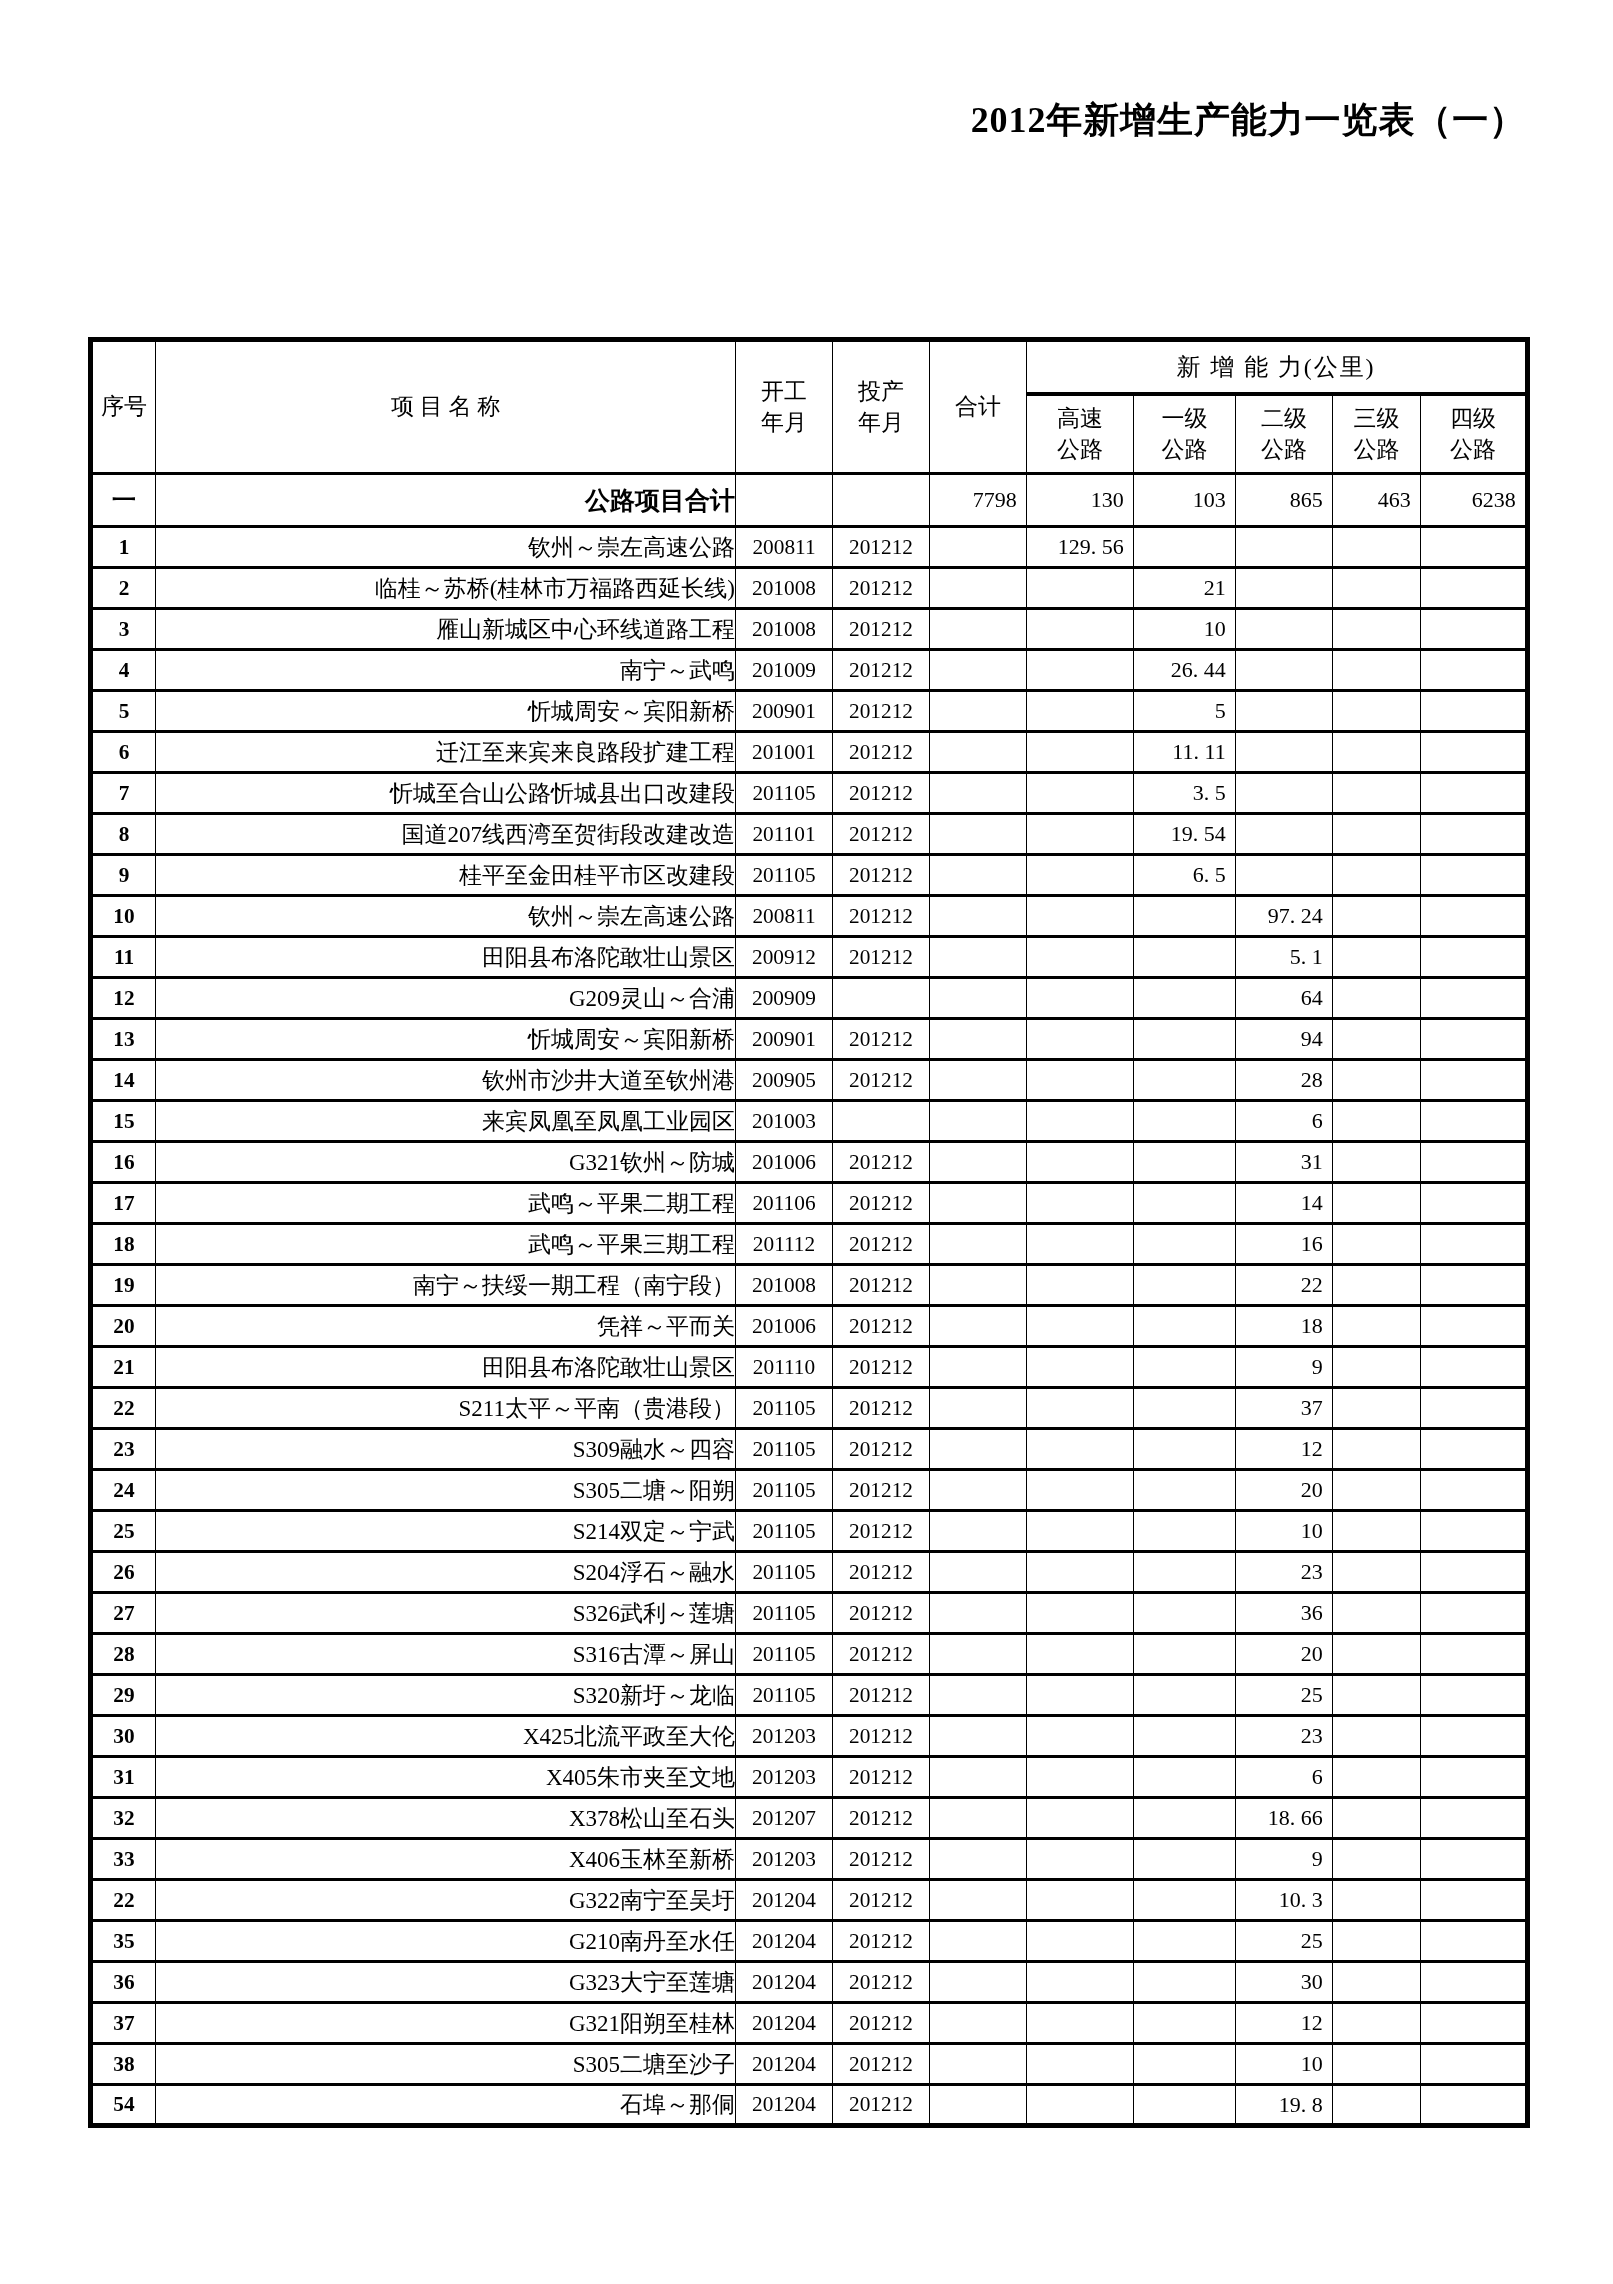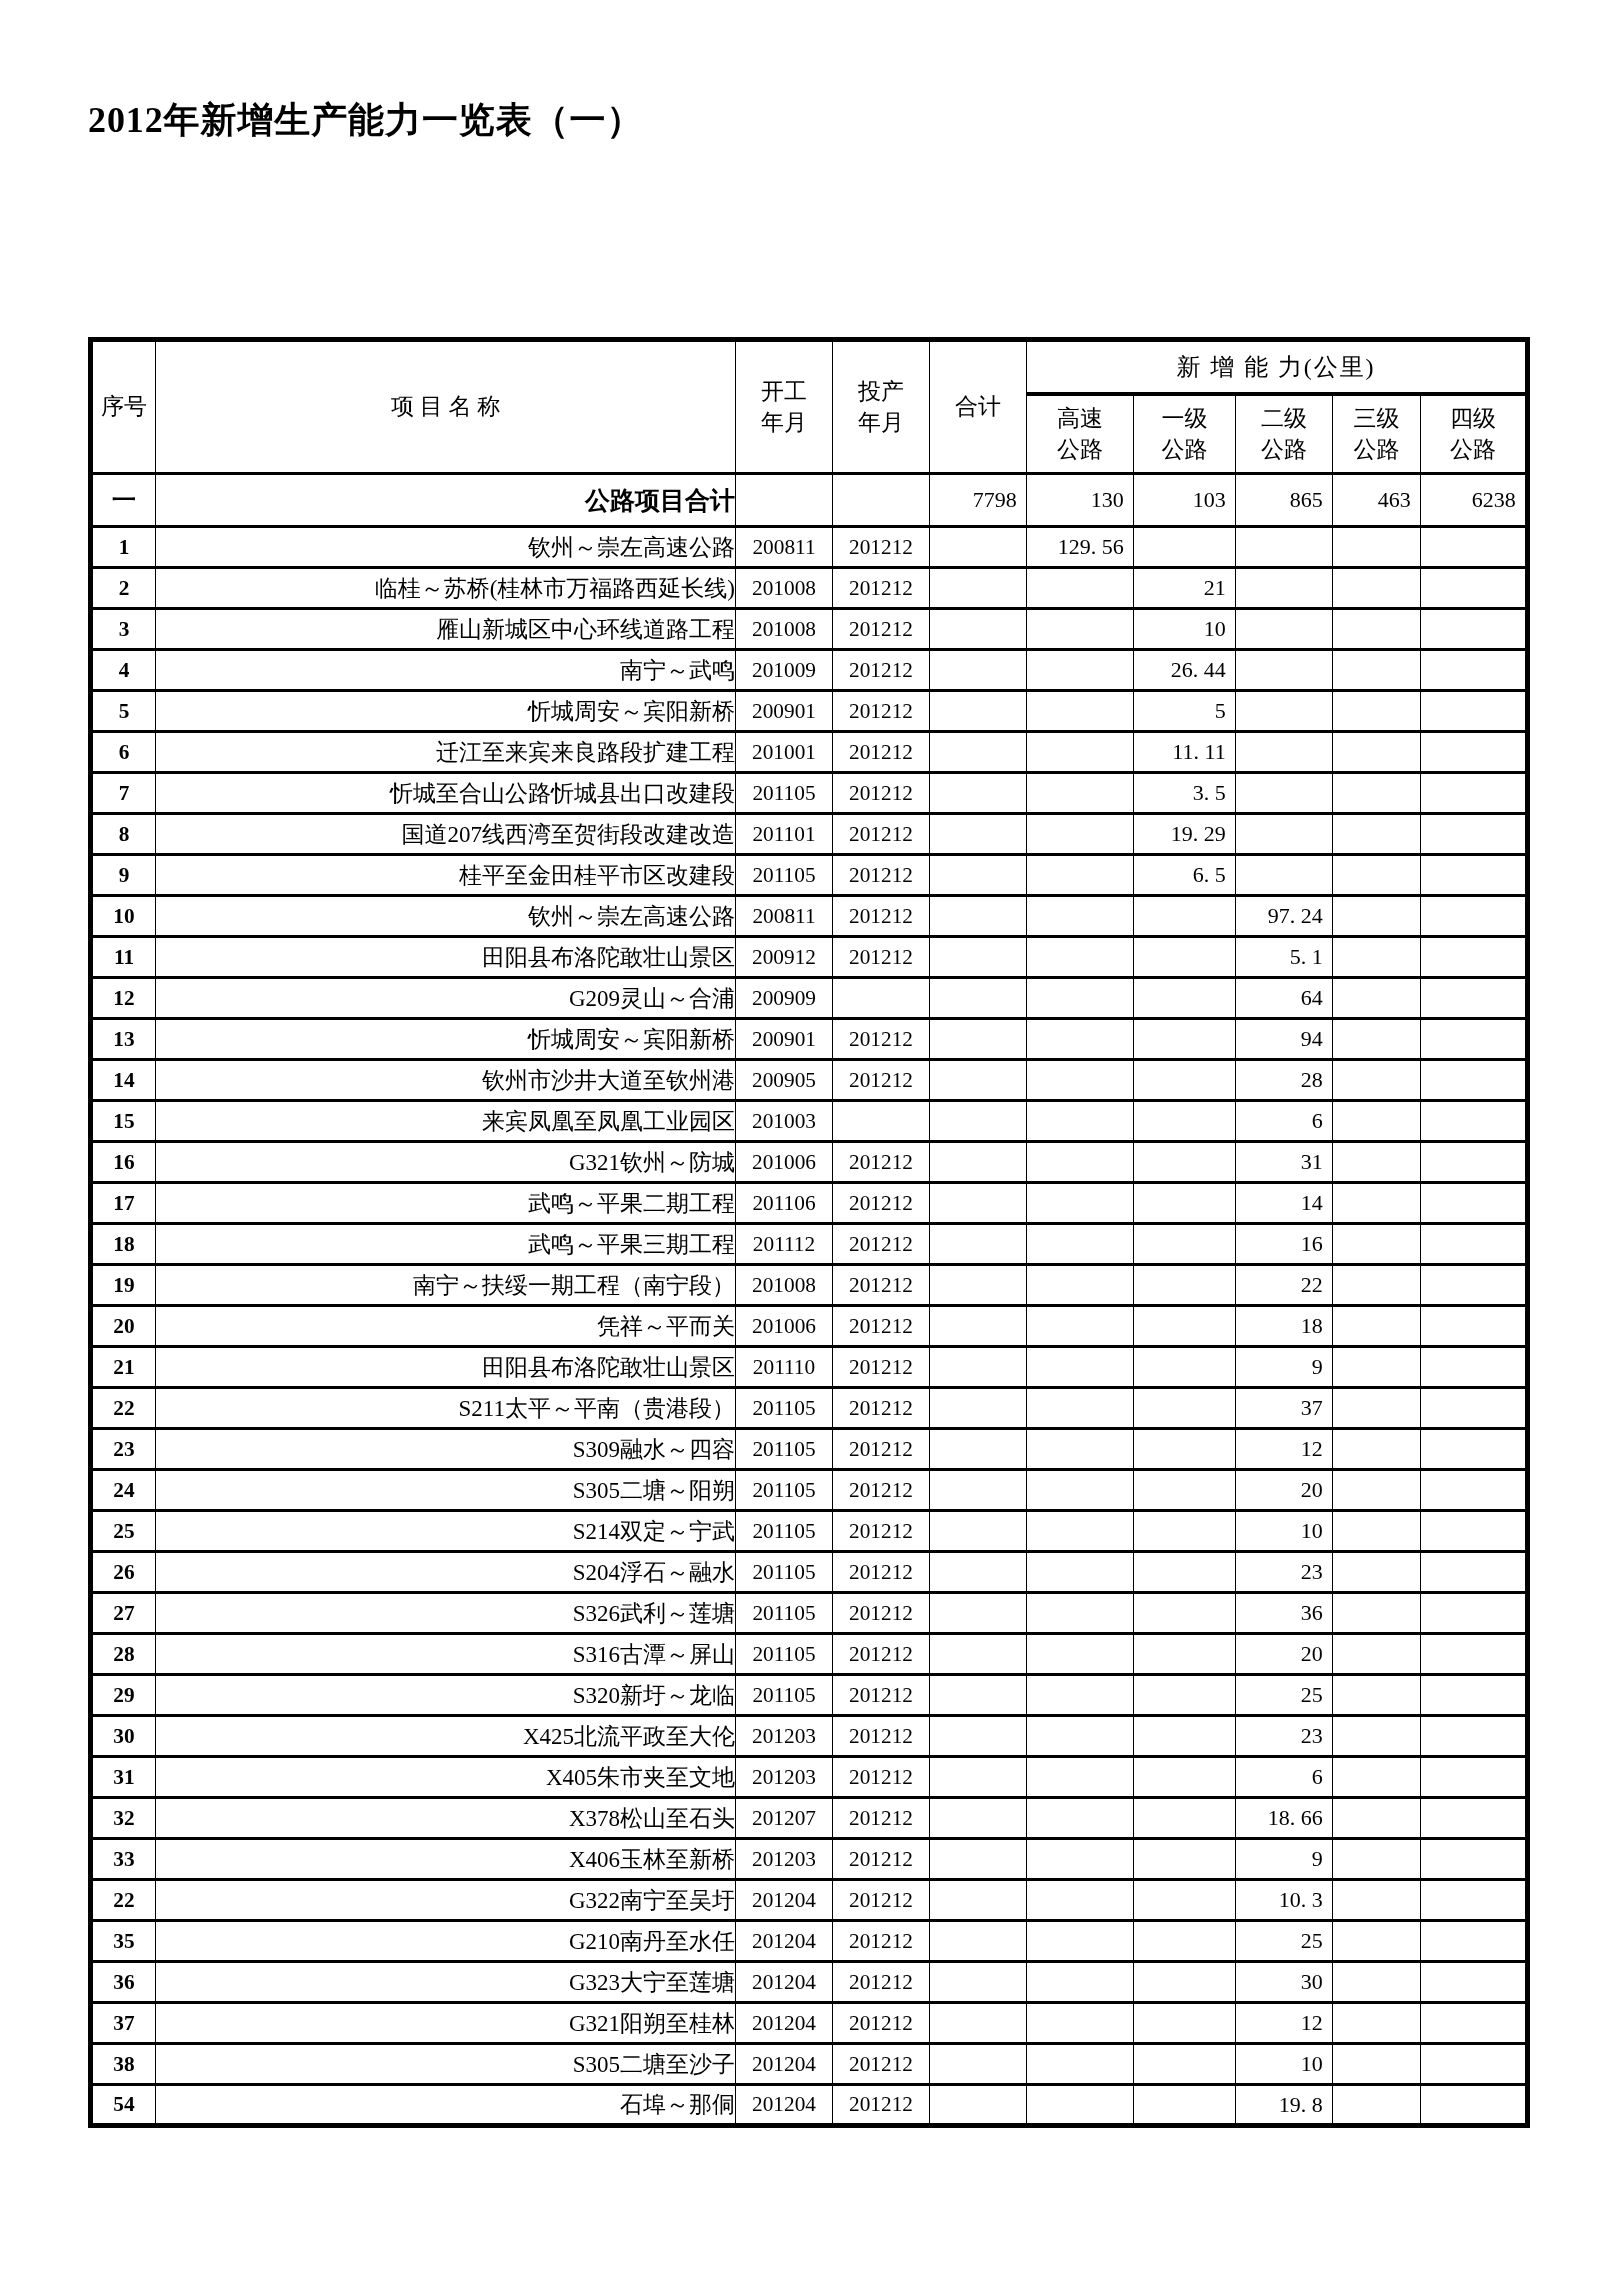--- a/index.html
+++ b/index.html
@@ -12,21 +12,21 @@
     width: 1614px;
     height: 2285px;
     font-family: "Liberation Serif", serif;
     color: #000;
   }
   .page-title {
     position: absolute;
     top: 96px;
     left: 88px;
     width: 1438px;
-    text-align: left;
+    text-align: right;
     font-size: 36px;
     font-weight: bold;
     letter-spacing: 0.9px;
     white-space: nowrap;
   }
   table.cap-table {
     position: absolute;
     top: 337px;
     left: 88px;
     width: 1438px;
@@ -239,21 +239,21 @@
         <td class="c-num"></td>
         <td class="c-num"></td>
       </tr>
       <tr>
         <td class="c-serial">8</td>
         <td class="c-name">国道207线西湾至贺街段改建改造</td>
         <td class="c-date">201101</td>
         <td class="c-date">201212</td>
         <td class="c-num"></td>
         <td class="c-num"></td>
-        <td class="c-num">19. 29</td>
+        <td class="c-num">19. 54</td>
         <td class="c-num"></td>
         <td class="c-num"></td>
         <td class="c-num"></td>
       </tr>
       <tr>
         <td class="c-serial">9</td>
         <td class="c-name">桂平至金田桂平市区改建段</td>
         <td class="c-date">201105</td>
         <td class="c-date">201212</td>
         <td class="c-num"></td>

